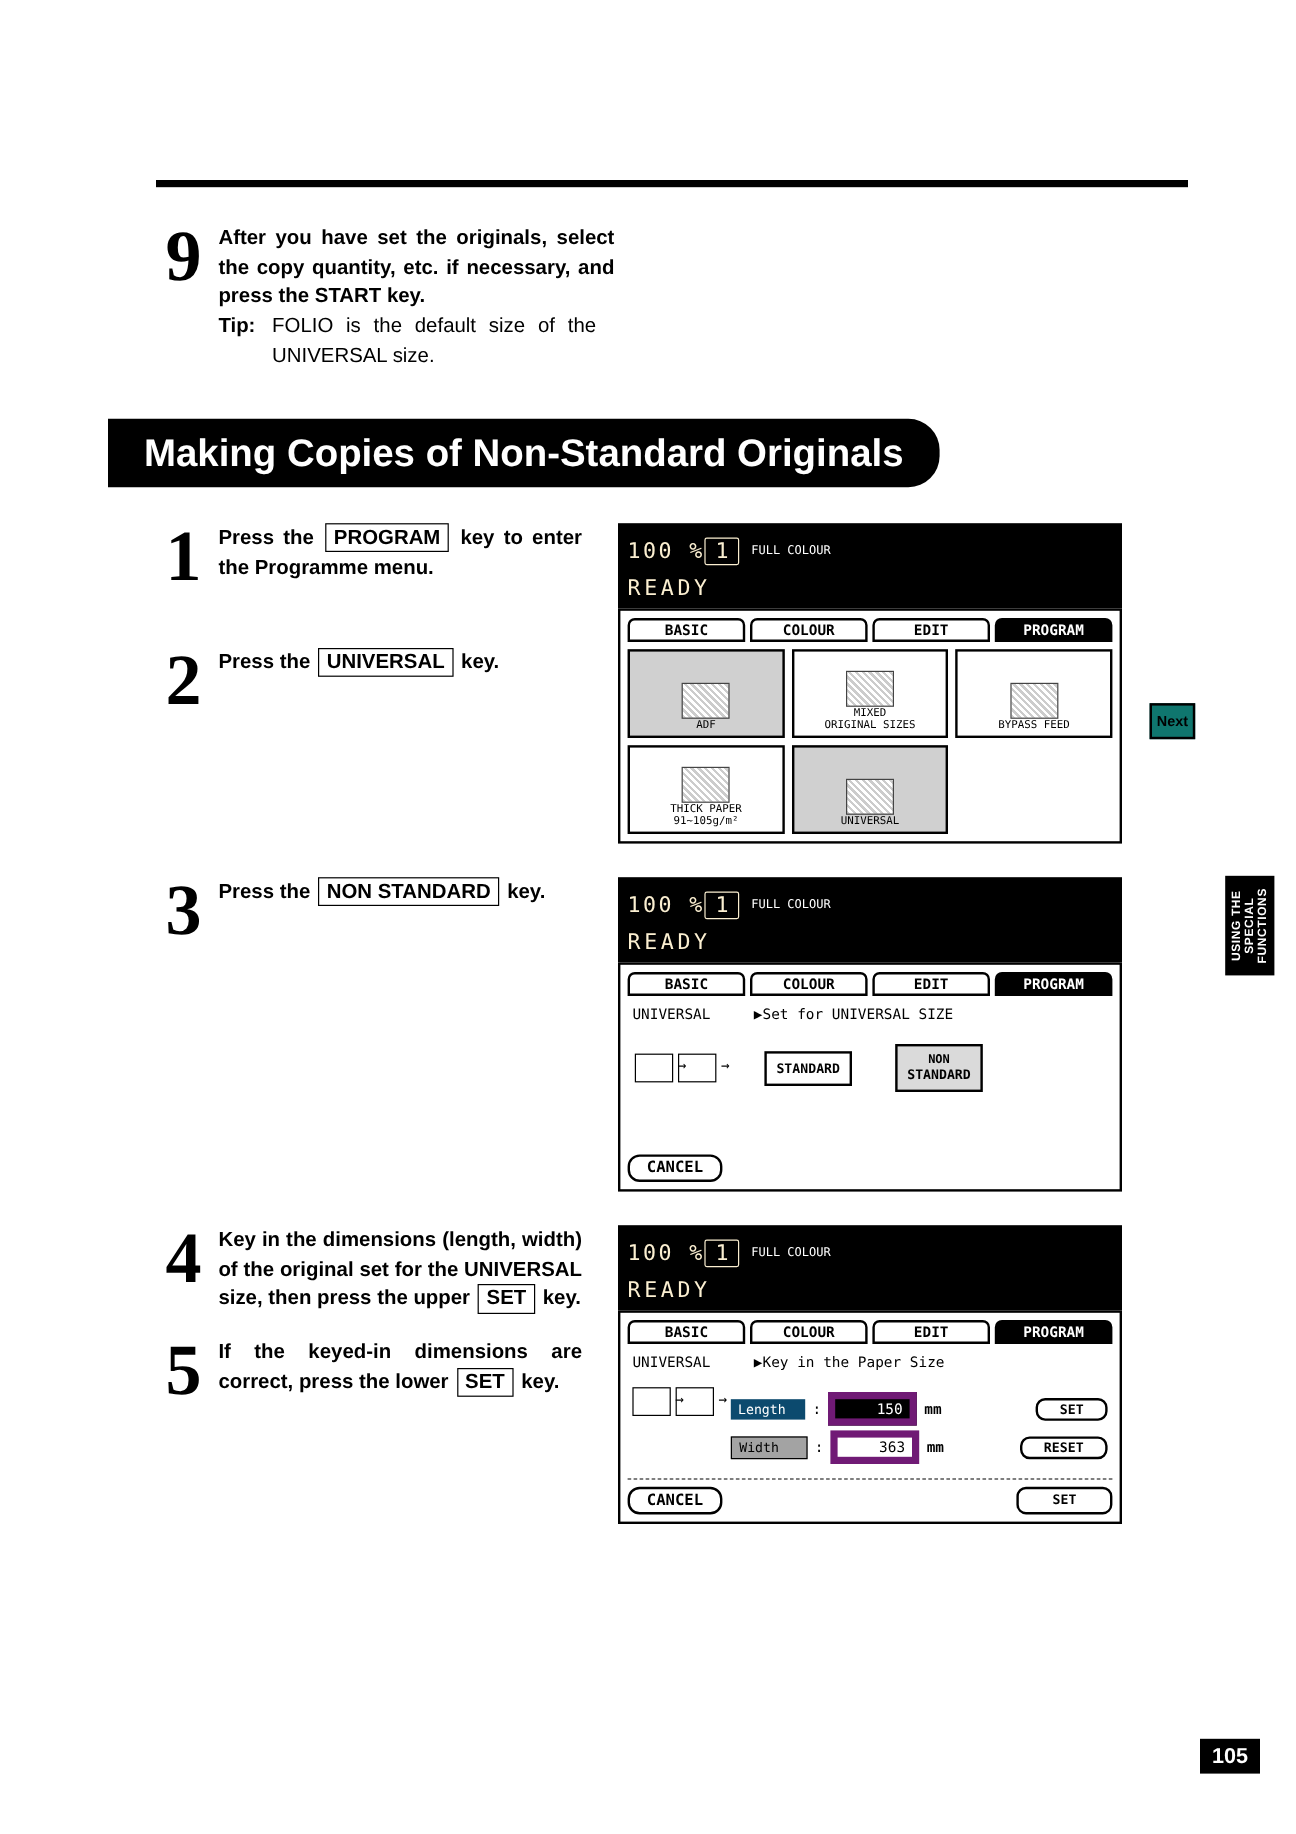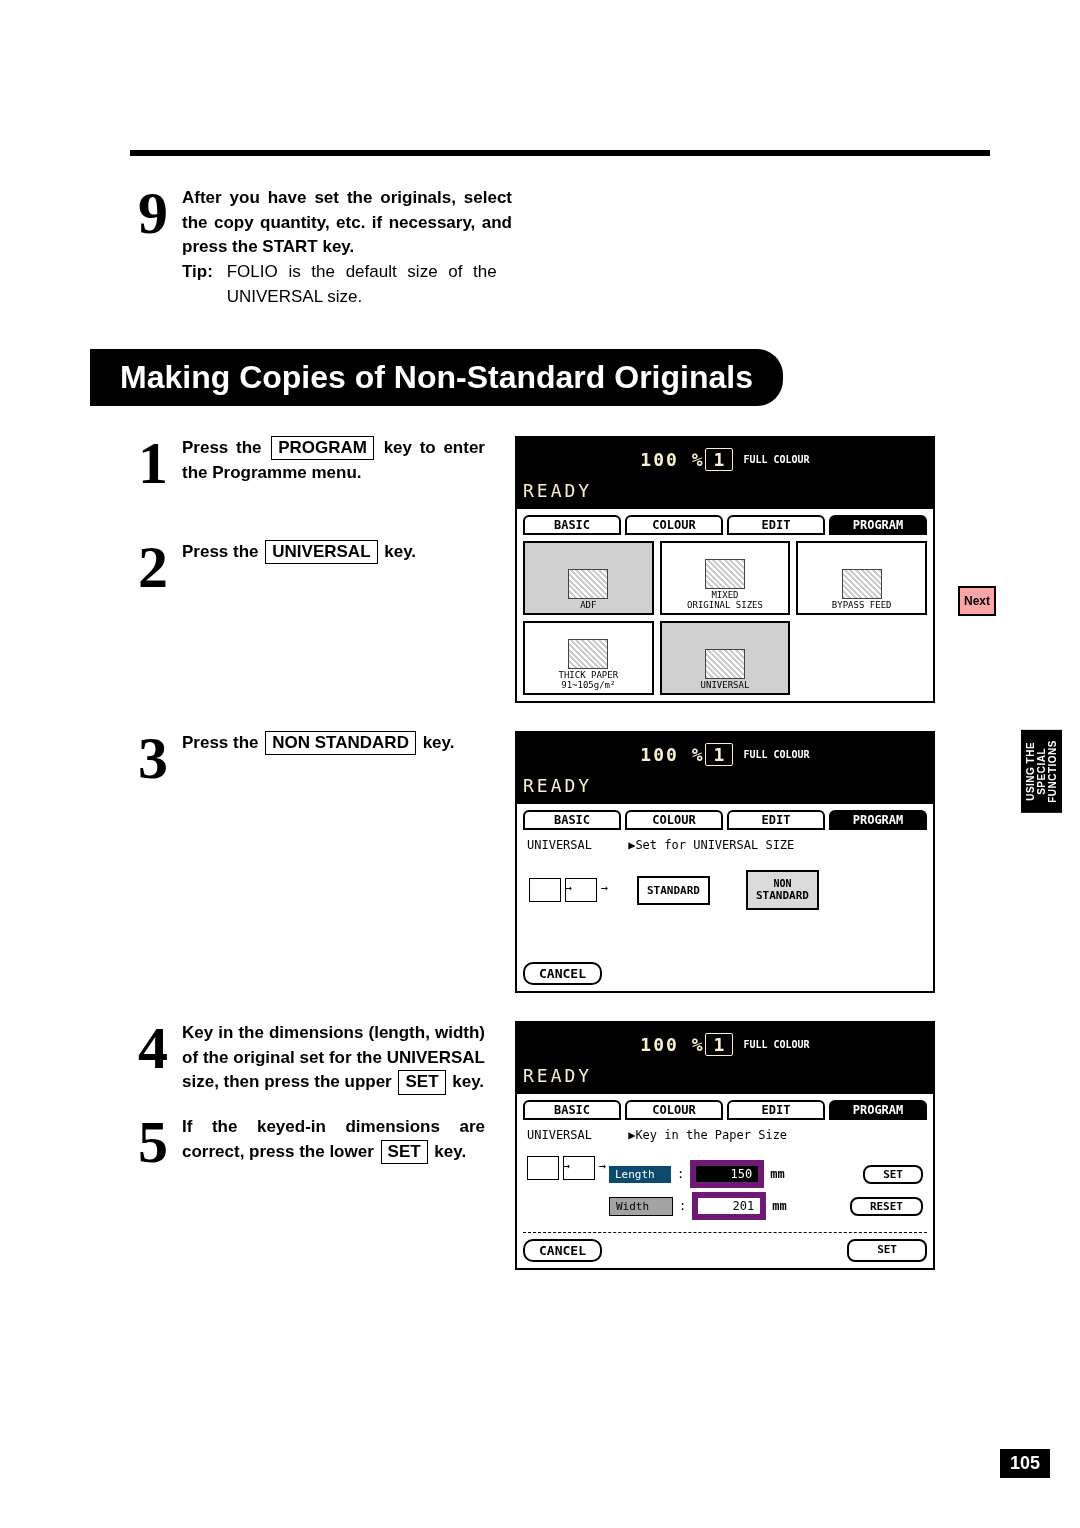--- a/index.html
+++ b/index.html
@@ -94,23 +94,23 @@
     font-family: "Lucida Console", monospace;
     font-size: 13px;
     color: #000;
     margin-bottom: 4px;
   }
   .lcd-top {
     background: #000;
     color: #fff;
     padding: 4px 8px 2px 8px;
     display: flex;
-    justify-content: center;
+    justify-content: flex-start;
     align-items: center;
-    font-weight: bold;
+    font-weight: normal;
     height: 38px;
   }
   .lcd-top .pct {
     color: #fbefd1;
     font-family: monospace;
     font-size: 18px;
     letter-spacing: 2px;
   }
   .lcd-top .right {
     display:flex;
@@ -182,21 +182,21 @@
   }
   .next-wrap { position:relative; }
   .next-box {
     border:2px solid #000;
     font-weight:bold;
     font-size:12px;
     padding:6px 4px;
     position:absolute;
     right:-6px;
     top:calc(50% + 14px);
-    background:#fca5a5;
+    background:#0f766e;
   }
   .sub-row {
     font-size:12px;
     padding:2px 4px 6px 4px;
   }
   .flat-row {
     display:flex; gap:36px; align-items:center; margin:12px 6px;
   }
   .size-btn {
     border:2px solid #000;
@@ -471,21 +471,21 @@
                 <span class="dim-label">Length</span>
                 <span>:</span>
                 <span class="dim-val hl">150</span>
                 <b>mm</b>
                 <span style="flex:1"></span>
                 <span class="set-btn">SET</span>
               </div>
               <div class="dim-row">
                 <span class="dim-label" style="background:#a3a3a3;color:#000;border:1px solid #000">Width</span>
                 <span>:</span>
-                <span class="dim-val">201</span>
+                <span class="dim-val">363</span>
                 <b>mm</b>
                 <span style="flex:1"></span>
                 <span class="set-btn">RESET</span>
               </div>
             </div>
           </div>
           <hr class="dashline">
           <div class="bottom-row">
             <span class="cancel-btn" style="margin-top:0">CANCEL</span>
             <span class="set-btn" style="padding:2px 28px">SET</span>

